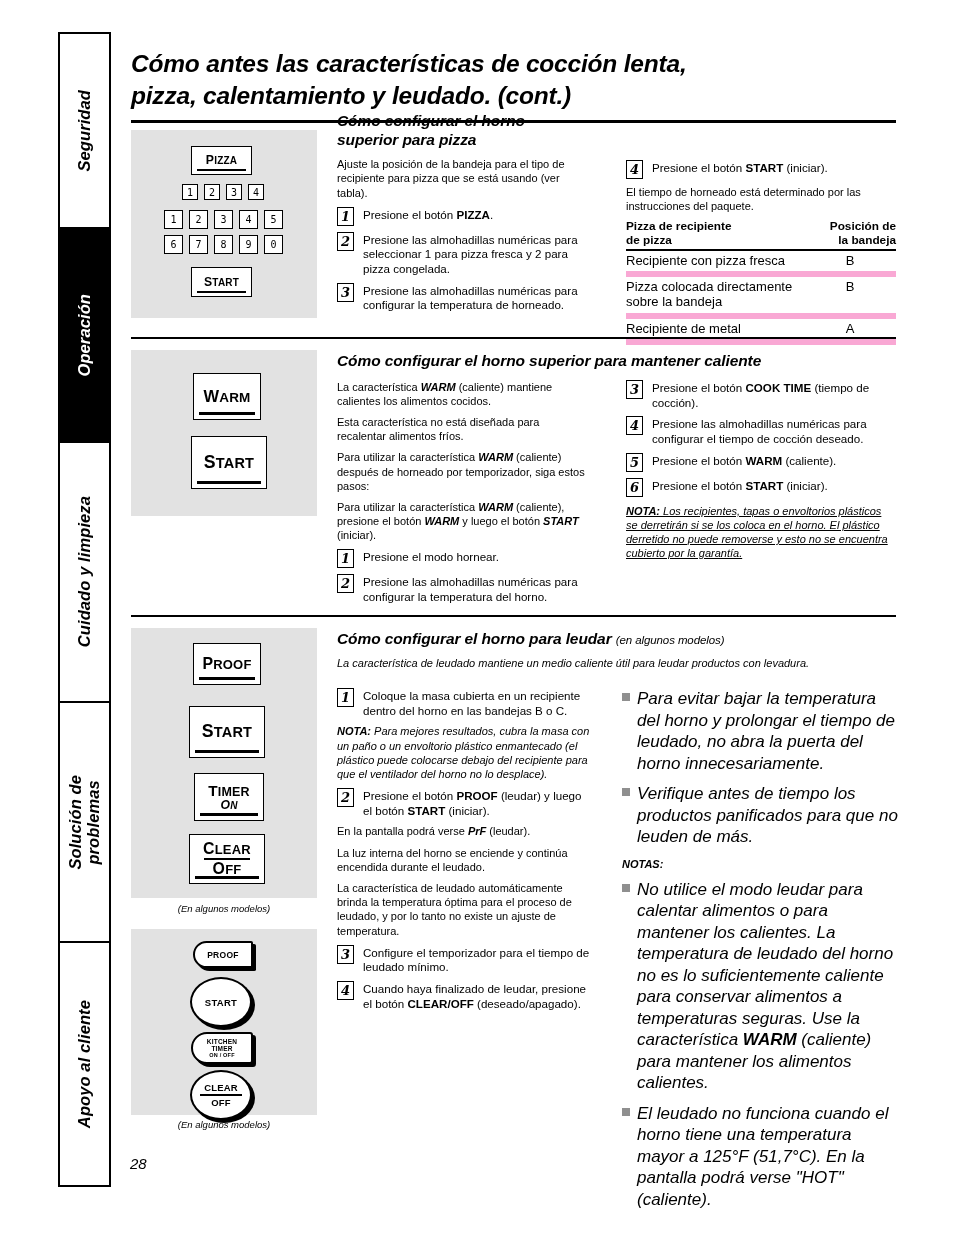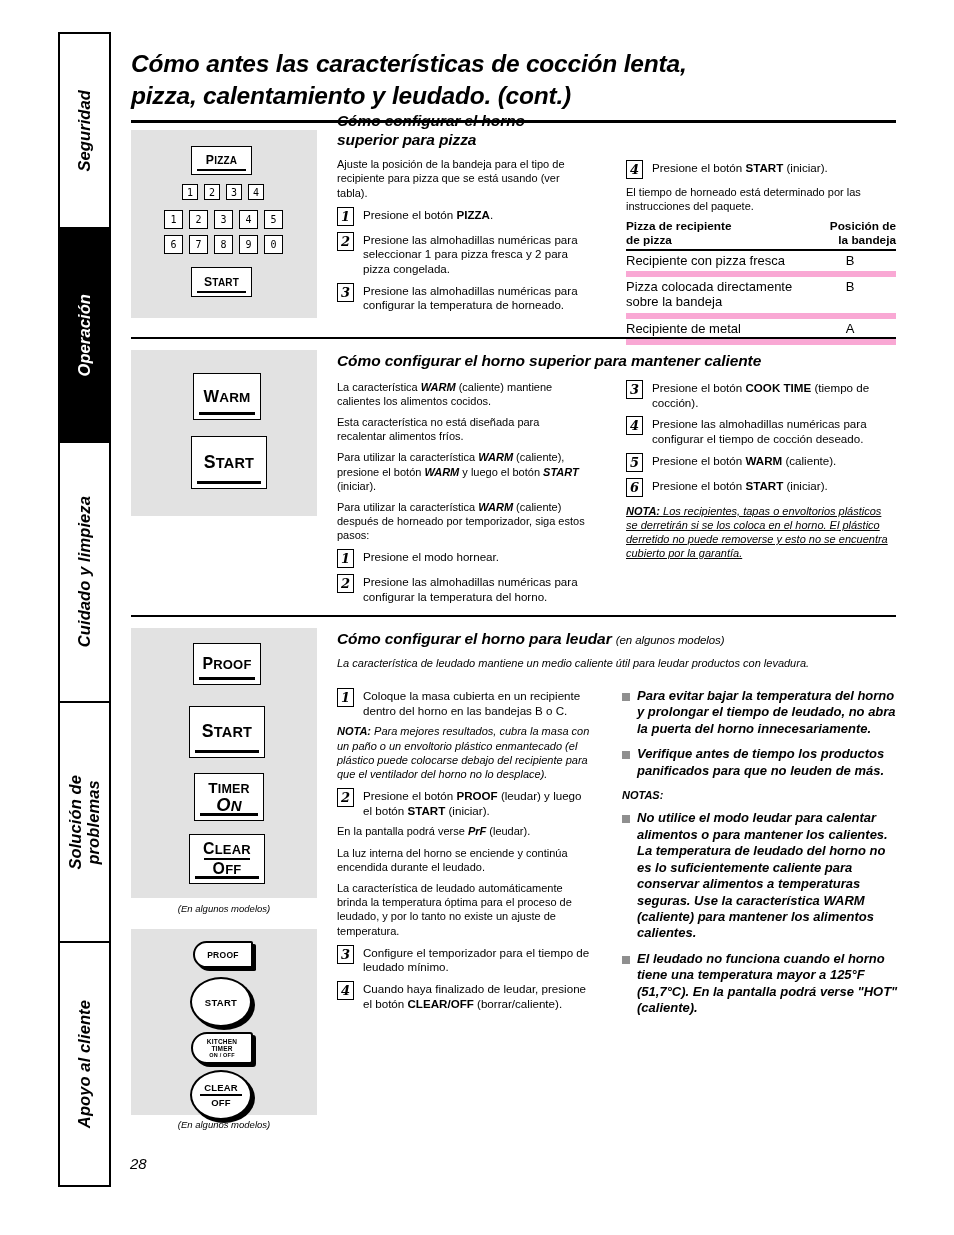--- a/index.html
+++ b/index.html
@@ -179,24 +179,23 @@
     margin-bottom: 9px;
   }
   .bullet-sq {
     flex: 0 0 auto;
     width: 8px; height: 8px;
     background: #8f8f8f;
     margin-right: 7px;
     margin-top: 5px;
   }
   .bullet-text {
-    font-size: 13px;
+    font-size: 17px;
     font-style: italic;
     line-height: 1.265;
-    font-weight: bold;
   }
 
   
   .ptable { width: 100%; border-collapse: collapse; }
   .ptable th {
     font-size: 11.8px;
     font-weight: bold;
     text-align: left;
     vertical-align: bottom;
     padding: 0 0 2px 0;
@@ -358,22 +357,22 @@
       <span class="smallcaps" style="font-size:14.5px;"><span class="c1">S</span>TART</span>
       <span class="ul"></span>
     </div>
   </div>
 
   <div style="position:absolute; left:337px; top:352px; width:253px;">
     <div class="sec-head" style="margin-bottom:9px; width:560px;">Cómo configurar el horno superior para mantener caliente</div>
     <div id="warm-paragraphs">
         <div class="body-text">La característica <b>WARM</b> <span class="it">(caliente)</span> mantiene calientes los alimentos cocidos.</div>
         <div class="body-text">Esta característica no está diseñada para recalentar alimentos fríos.</div>
+        <div class="body-text">Para utilizar la característica <b>WARM</b> <span class="it">(caliente)</span> después de horneado por temporizador, siga estos pasos:</div>
         <div class="body-text">Para utilizar la característica <b>WARM</b> <span class="it">(caliente)</span>, presione el botón <b>WARM</b> y luego el botón <b>START</b> <span class="it">(iniciar)</span>.</div>
-        <div class="body-text">Para utilizar la característica <b>WARM</b> <span class="it">(caliente)</span> después de horneado por temporizador, siga estos pasos:</div>
       </div>
     <div id="warm-steps-left">
         <div class="step">
           <div class="step-num">1</div>
           <div class="step-text">Presione el modo hornear.</div>
         </div>
         <div class="step">
           <div class="step-num">2</div>
           <div class="step-text">Presione las almohadillas numéricas para configurar la temperatura del horno.</div>
         </div>
@@ -408,21 +407,21 @@
     <div class="btn-rect" style="left:62px; top:15px; width:68px; height:42px; position:absolute;">
       <span class="smallcaps" style="font-size:13px;"><span class="c1">P</span>ROOF</span>
       <span class="ul"></span>
     </div>
     <div class="btn-rect" style="left:58px; top:78px; width:76px; height:52px; position:absolute;">
       <span class="smallcaps" style="font-size:14.5px;"><span class="c1">S</span>TART</span>
       <span class="ul"></span>
     </div>
     <div class="btn-rect" style="left:63px; top:145px; width:70px; height:48px; position:absolute;">
       <span class="smallcaps" style="font-size:12.5px;"><span class="c1">T</span>IMER</span>
-      <span class="smallcaps" style="font-size:15px; font-style:italic; margin-top:1px;"><span class="c1">O</span>N</span>
+      <span class="smallcaps" style="font-size:10px; font-style:italic; margin-top:1px;"><span class="c1">O</span>N</span>
       <span class="ul"></span>
     </div>
     <div class="btn-rect" style="left:58px; top:206px; width:76px; height:50px; position:absolute;">
       <span class="smallcaps" style="font-size:13px; margin-bottom:1px;"><span class="c1">C</span>LEAR</span>
       <span style="width:62%; height:1.6px; background:#000;"></span>
       <span class="smallcaps" style="font-size:13px; margin-top:1px;"><span class="c1">O</span>FF</span>
       <span class="ul"></span>
     </div>
   </div>
   <div class="panel-caption" style="left:131px; top:903px; width:186px;">(En algunos modelos)</div>
@@ -474,21 +473,21 @@
         <div class="body-text">La luz interna del horno se enciende y continúa encendida durante el leudado.</div>
         <div class="body-text">La característica de leudado automáticamente brinda la temperatura óptima para el proceso de leudado, y por lo tanto no existe un ajuste de temperatura.</div>
       </div>
     <div id="proof-steps-c">
         <div class="step">
           <div class="step-num">3</div>
           <div class="step-text">Configure el temporizador para el tiempo de leudado mínimo.</div>
         </div>
         <div class="step">
           <div class="step-num">4</div>
-          <div class="step-text">Cuando haya finalizado de leudar, presione el botón <b>CLEAR/OFF</b> <span class="it">(borrar/caliente)</span>.</div>
+          <div class="step-text">Cuando haya finalizado de leudar, presione el botón <b>CLEAR/OFF</b> <span class="it">(deseado/apagado)</span>.</div>
         </div>
       </div>
   </div>
 
   <div style="position:absolute; left:622px; top:688px; width:276px;">
     <div id="proof-bullets-top">
         <div class="bullet-item">
           <span class="bullet-sq"></span>
           <div class="bullet-text">Para evitar bajar la temperatura del horno y prolongar el tiempo de leudado, no abra la puerta del horno innecesariamente.</div>
         </div>

